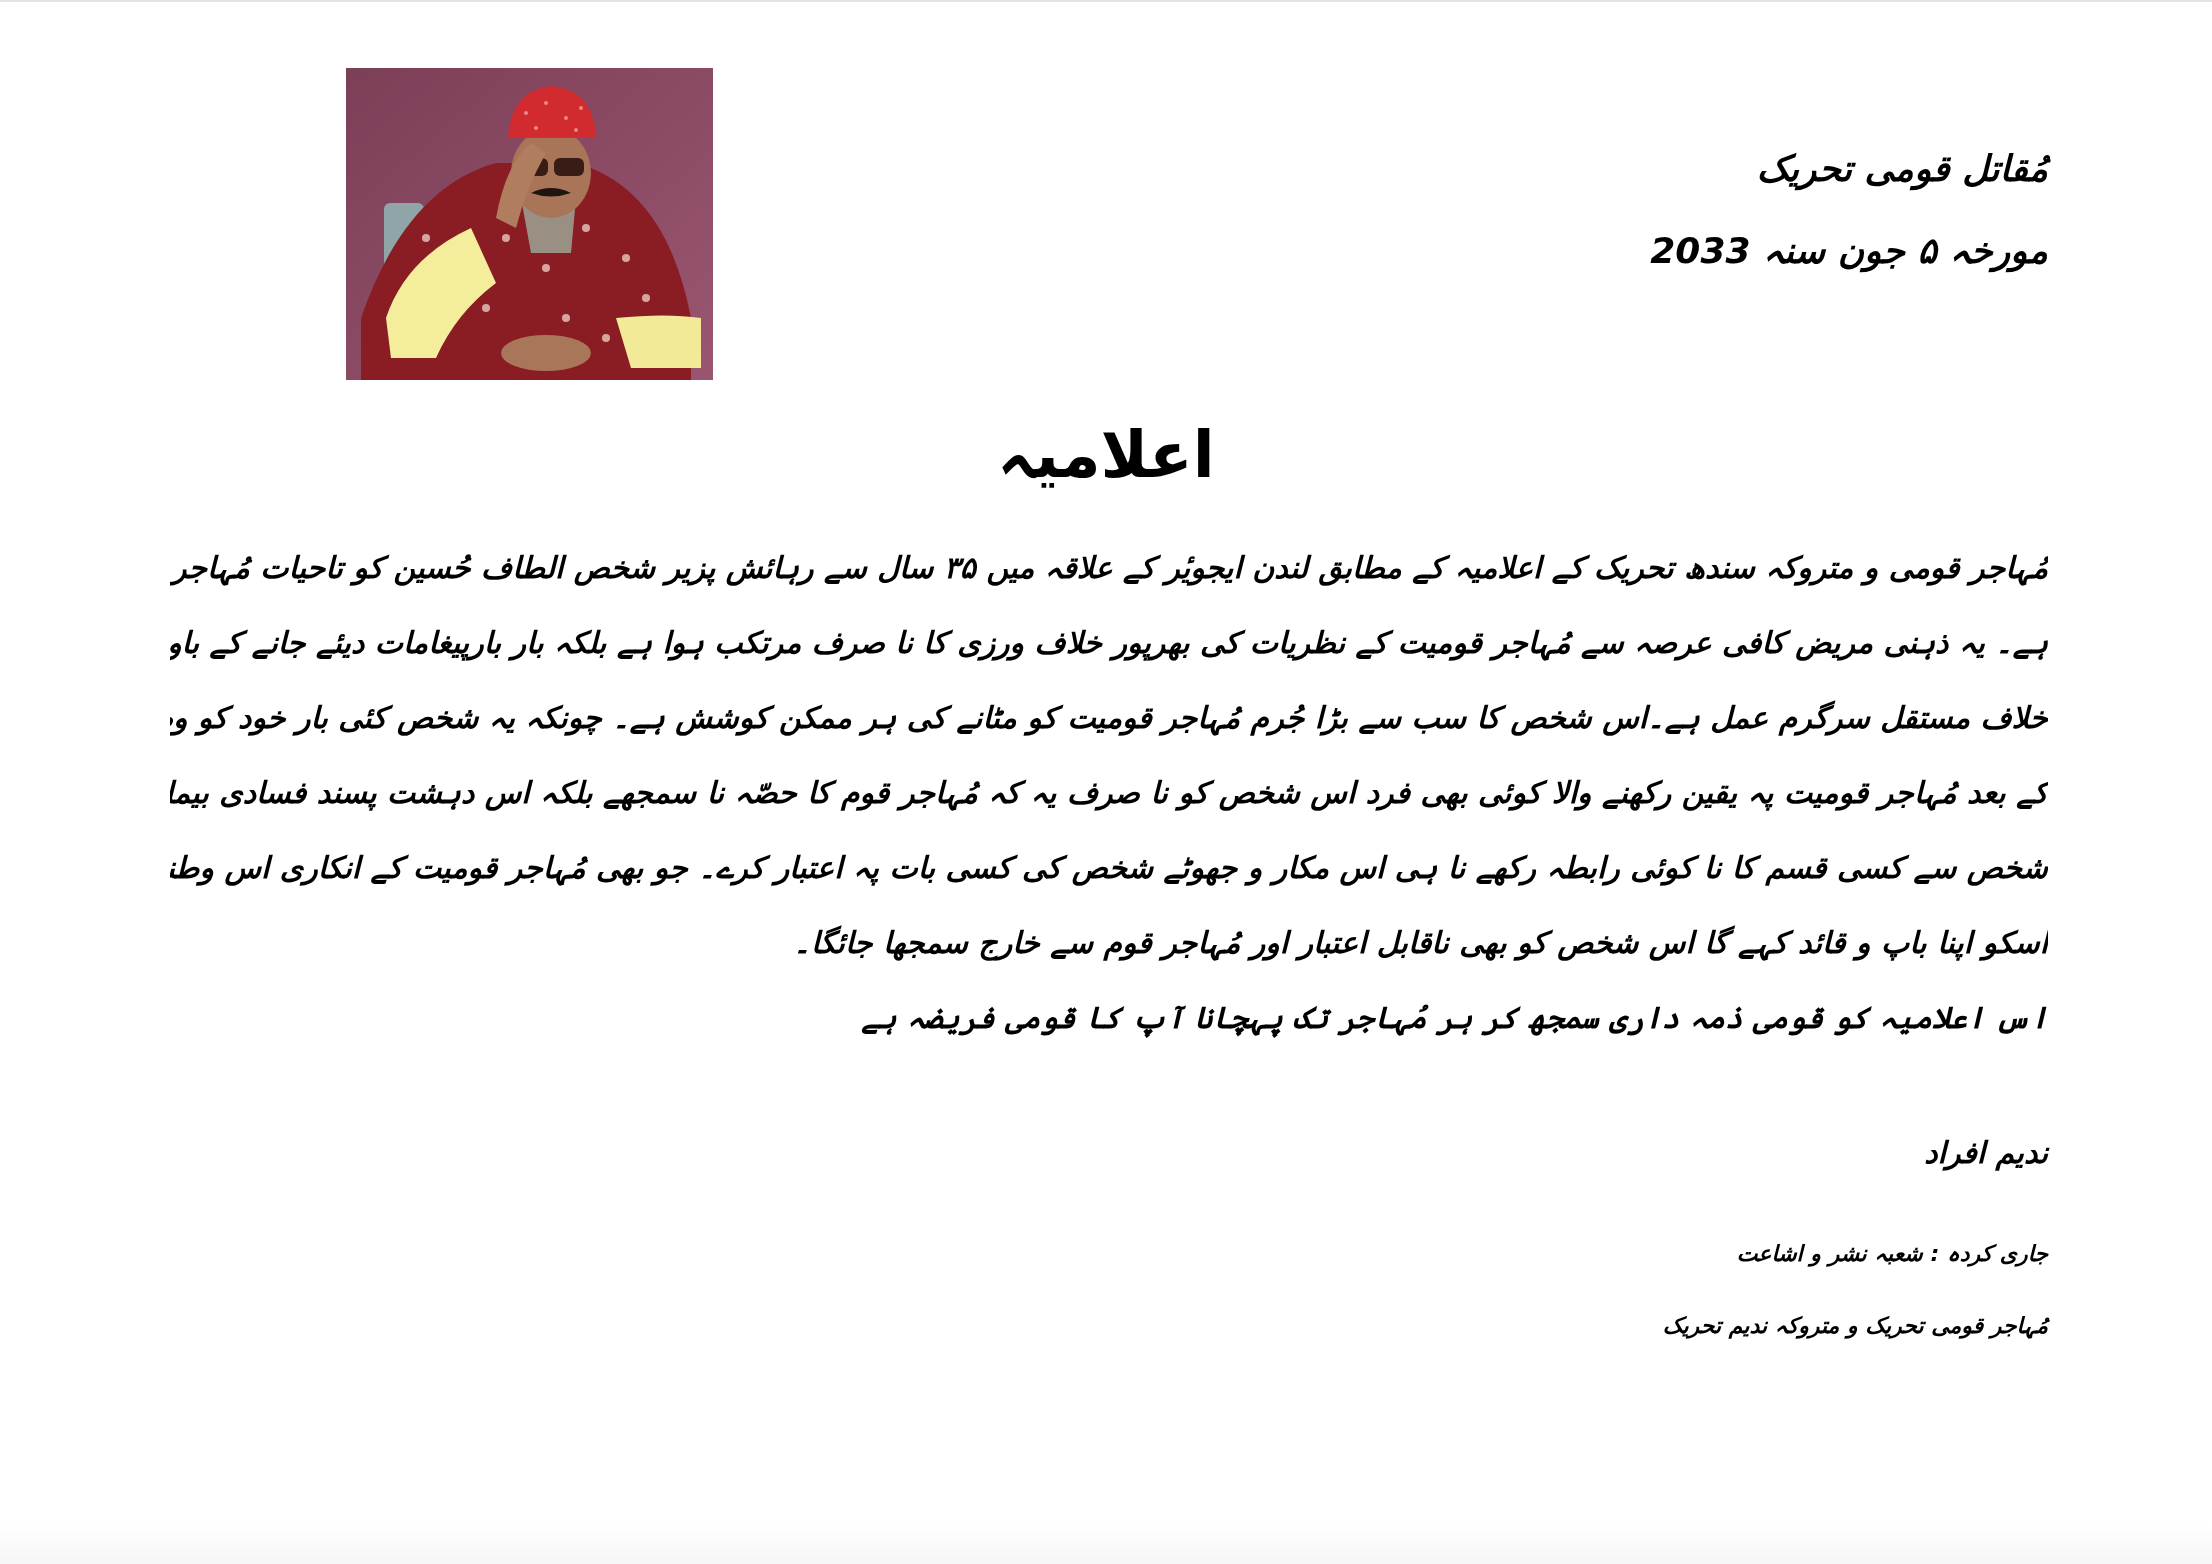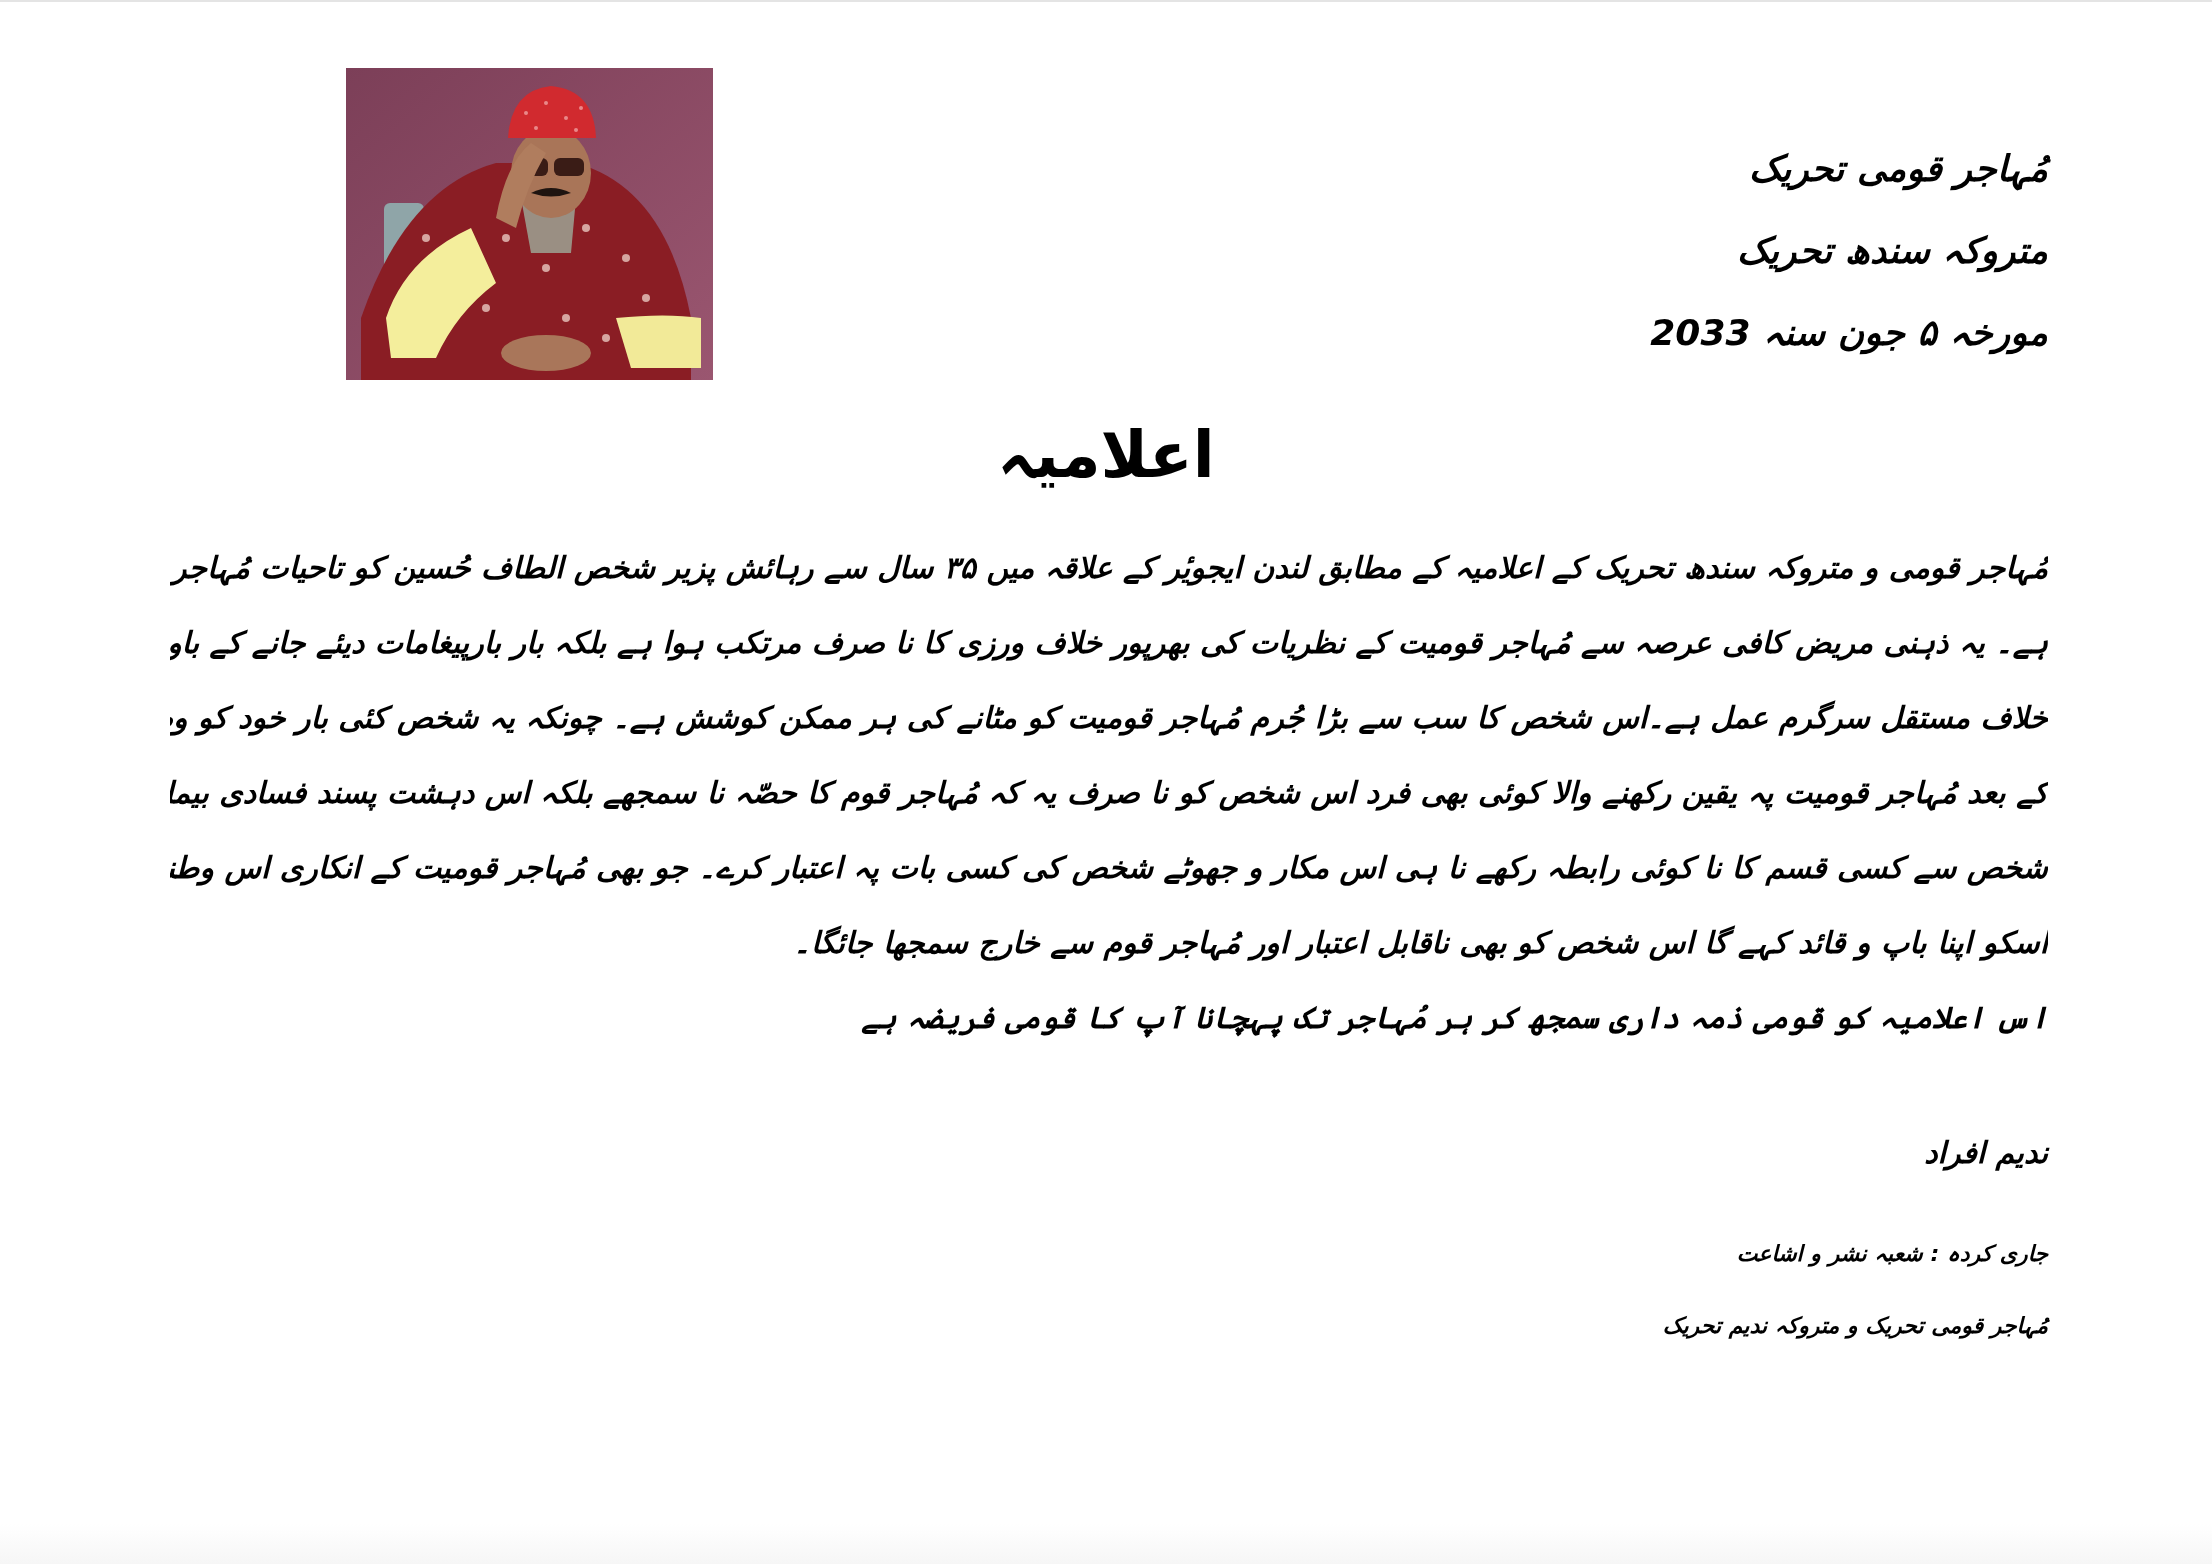--- a/index.html
+++ b/index.html
@@ -166,22 +166,21 @@
         <circle cx="230" cy="62" r="2"></circle>
     </g>
 
     <path d="M150 150 Q160 95 185 75 L200 85 Q180 120 170 160 Z" fill="#b07d5e"></path>
 
     <ellipse cx="200" cy="285" rx="45" ry="18" fill="#a9765a"></ellipse>
   </svg>
 </div>
 
 <div class="header">
-  <div class="line">مُہاجر قومی تحریک</div>
-  <div class="line">متروکہ سندھ تحریک</div>
+  <div class="line">مُقاتل قومی تحریک</div>
   <div class="line">مورخہ ۵ جون سنہ 2033</div>
 </div>
 
 <div class="title">اعلامیہ</div>
 
 <div class="body-text">
   <div class="p-line justify">مُہاجر قومی و متروکہ سندھ تحریک کے اعلامیہ کے مطابق لندن ایجویٔر کے علاقہ میں ۳۵ سال سے رہائش پزیر شخص الطاف حُسین کو تاحیات مُہاجر قوم سے مکمل طور پہ خارج کردیا گیا</div>
   <div class="p-line justify">ہے۔ یہ ذہنی مریض کافی عرصہ سے مُہاجر قومیت کے نظریات کی بھرپور خلاف ورزی کا نا صرف مرتکب ہوا ہے  بلکہ بار بارپیغامات دیئے جانے کے باوجود مُہاجر قومی مفادات کے</div>
   <div class="p-line justify">خلاف مستقل سرگرم عمل ہے۔اس شخص کا سب سے بڑا جُرم مُہاجر قومیت کو مٹانے کی ہر ممکن کوشش ہے۔ چونکہ یہ شخص کئی بار خود کو وطنی سندھی کہہ چُکا ہے اس لیے آج</div>
   <div class="p-line justify">کے بعد مُہاجر قومیت پہ یقین رکھنے والا کوئی بھی فرد اس شخص کو نا صرف یہ کہ مُہاجر قوم کا حصّہ نا سمجھے بلکہ اس دہشت پسند فسادی بیمار ذہنیت کے حامل قاتل صفت بُزدل و مفرور</div>

